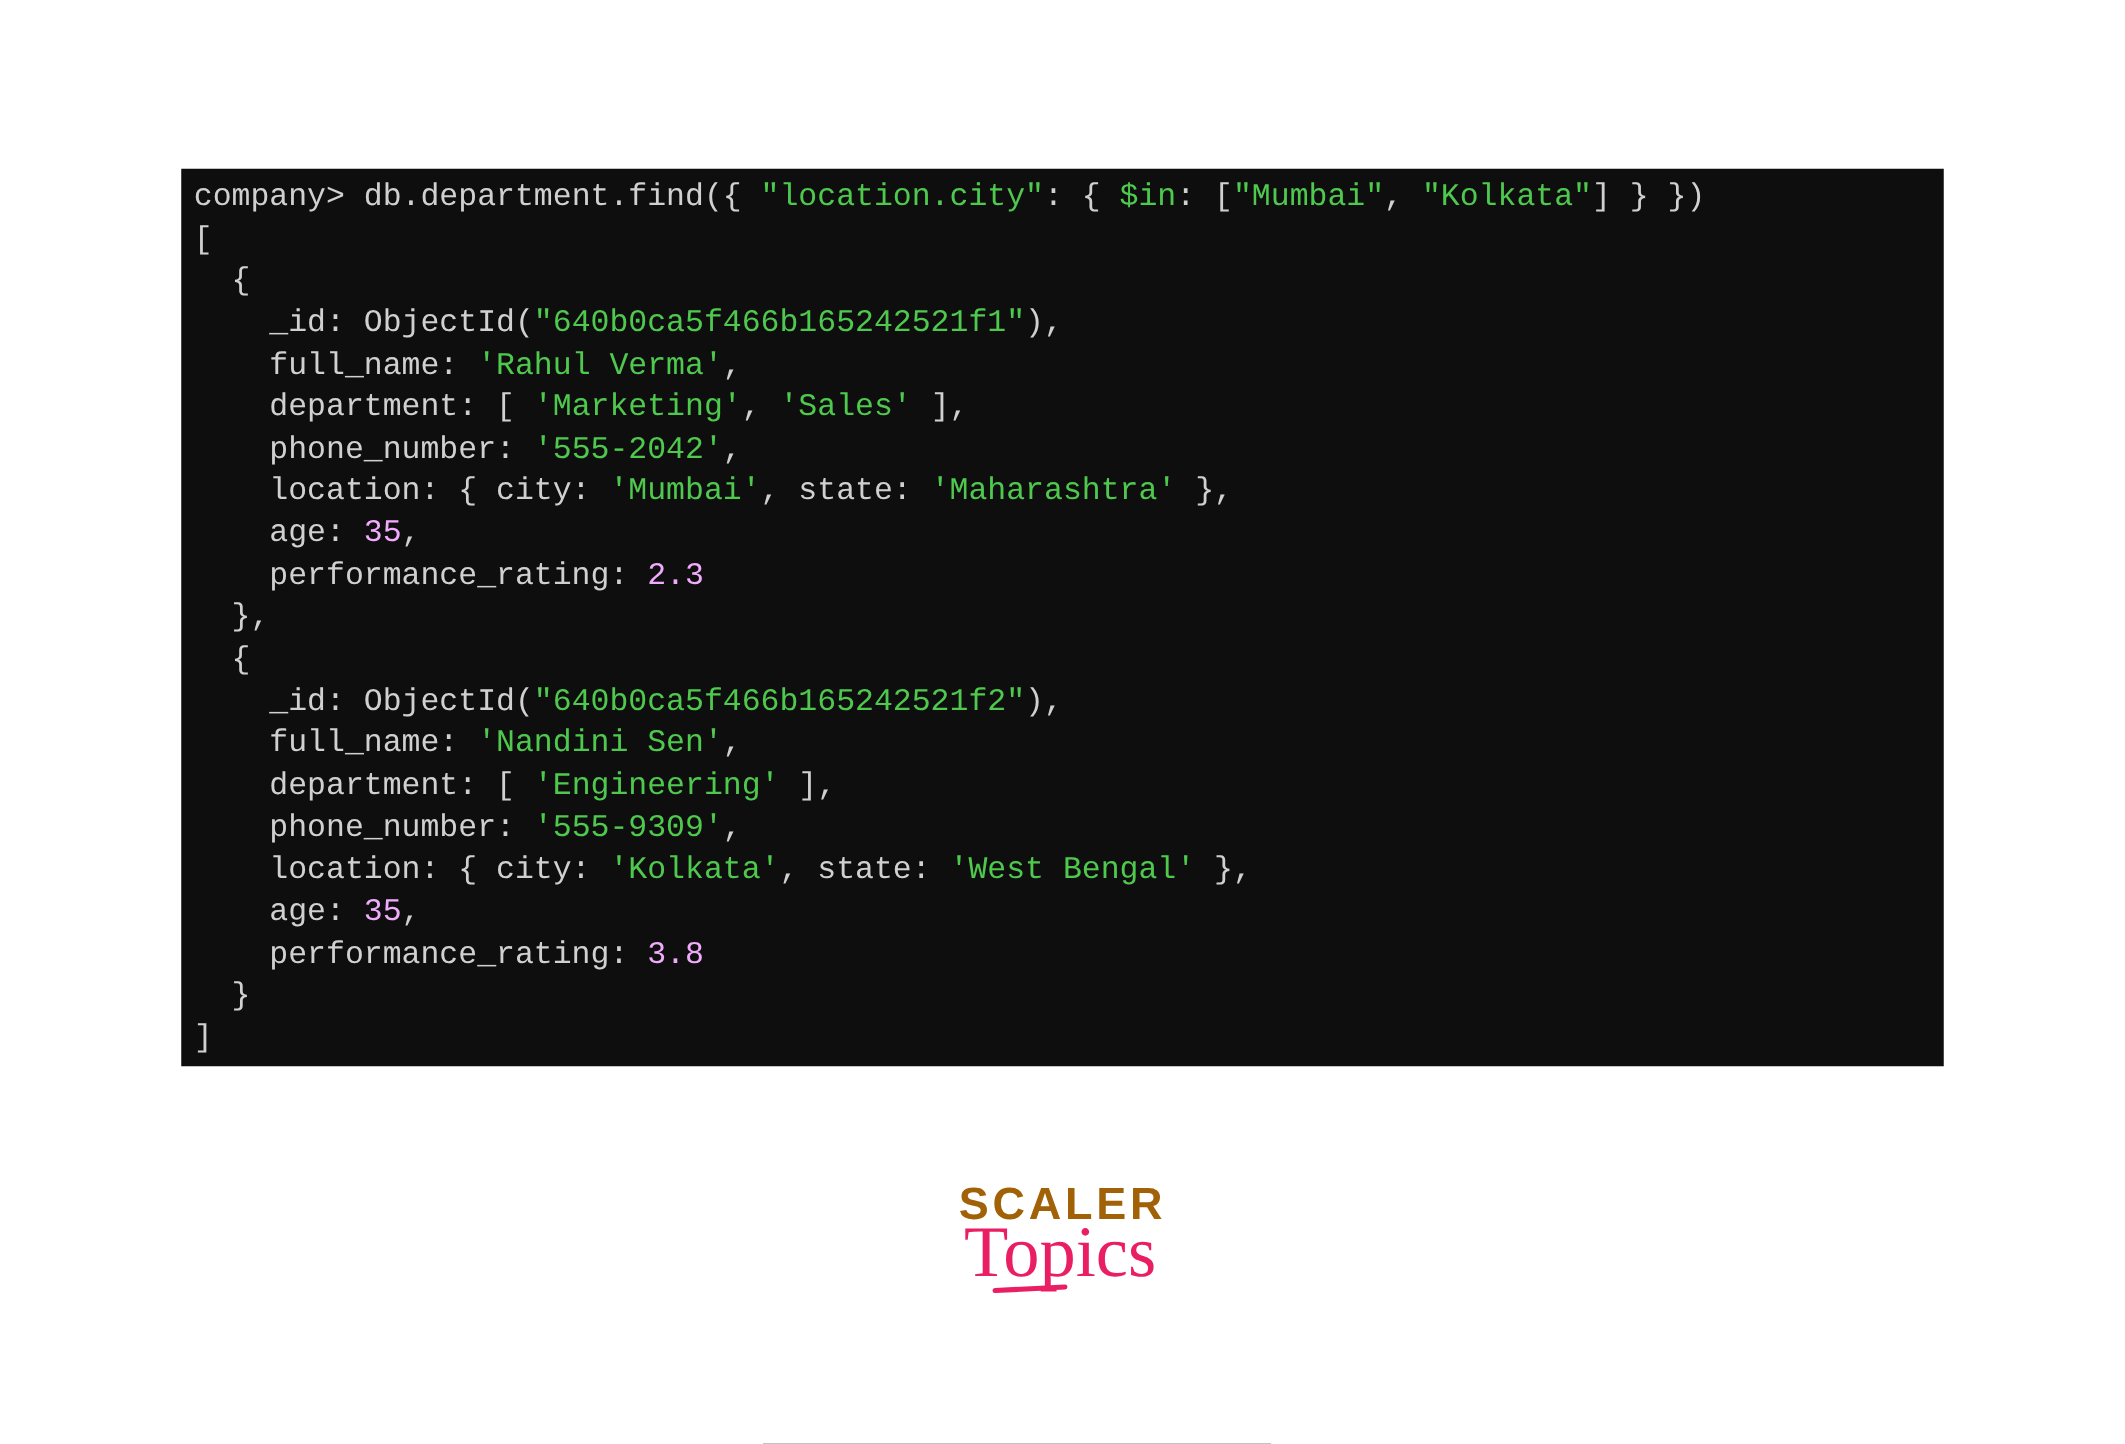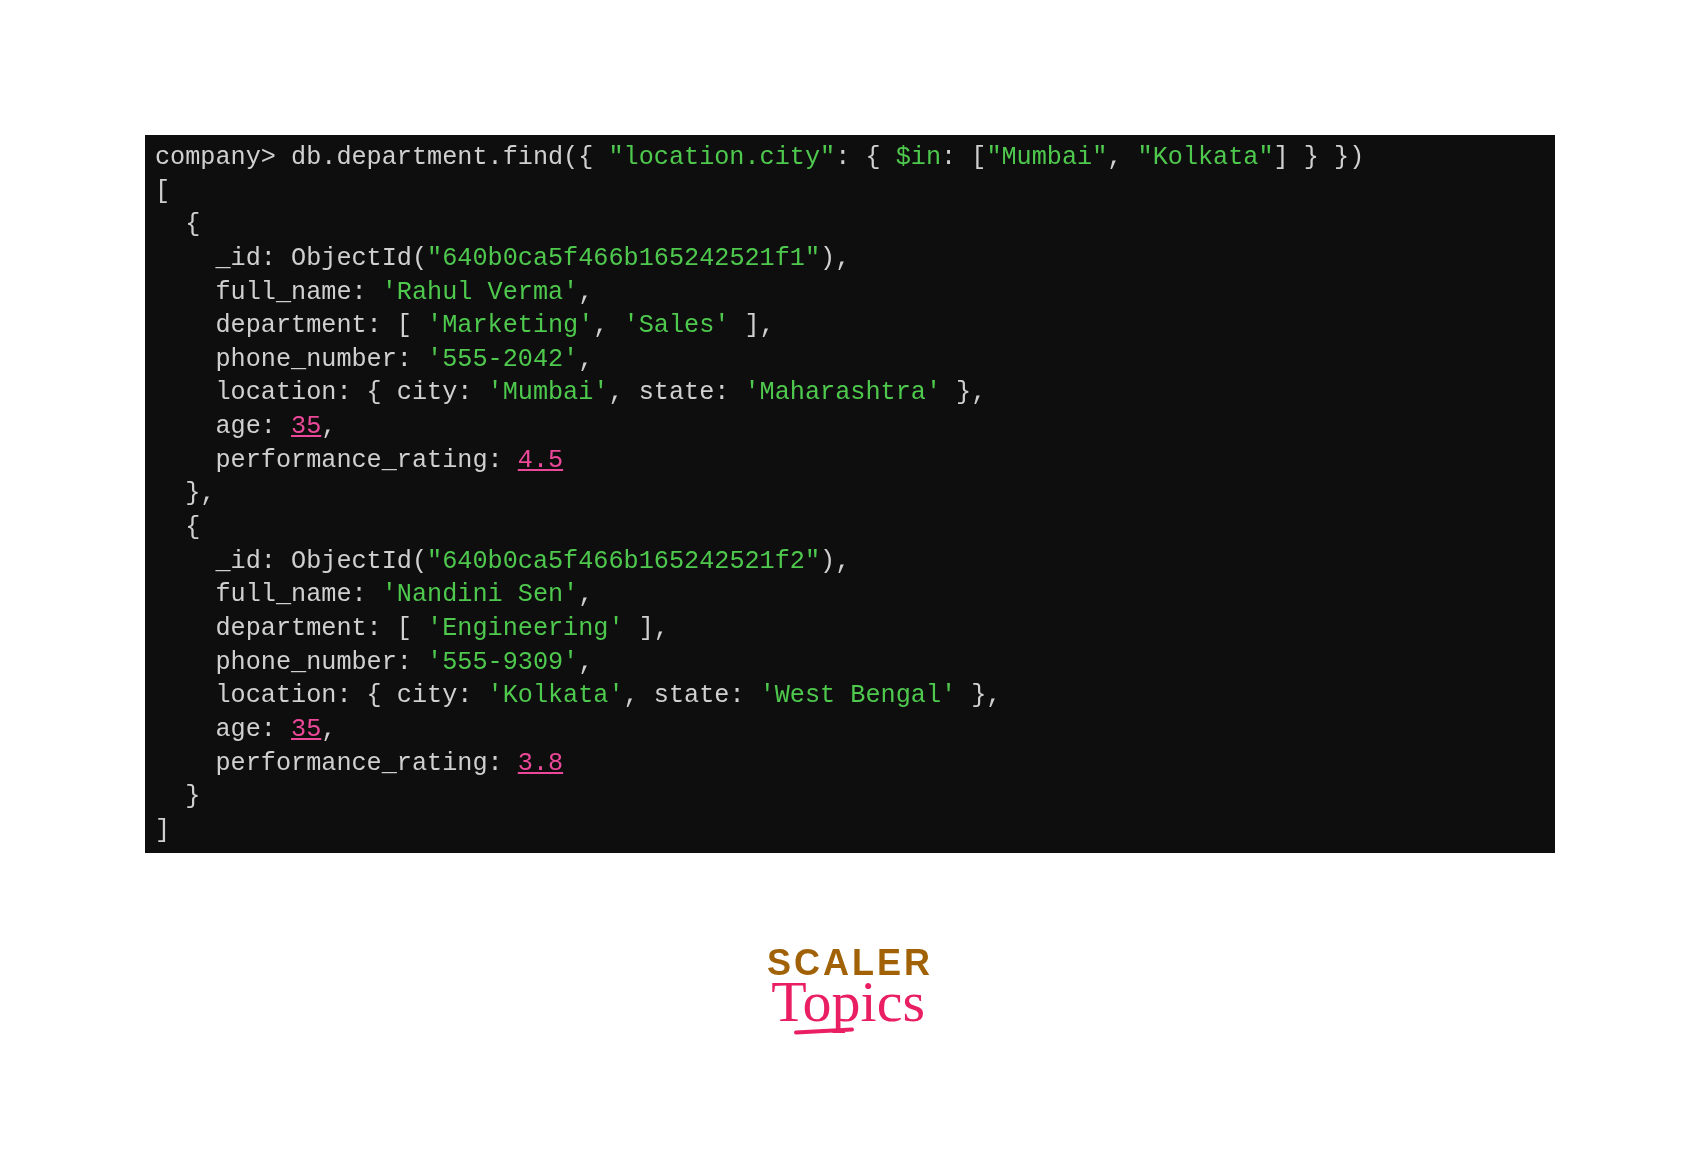--- a/index.html
+++ b/index.html
@@ -21,21 +21,21 @@
       width: 1410px;
       background: #0f0e0e;
       padding: 6px 10px;
       font-size: 25.2px;
       line-height: 1.335;
       color: #d0d0d0;
       white-space: pre;
       overflow: hidden;
     }
     .c-green { color: #4ec94e; }
-    .c-num { color: #ec4899; text-decoration: underline; }
+    .c-num { color: #f0abfc; }
     
     .logo-container {
       position: absolute;
       top: 945px;
       left: 50%;
       transform: translateX(-50%);
       text-align: center;
     }
     .logo-scaler {
       font-family: 'Arial Black', Arial, sans-serif;
@@ -72,21 +72,21 @@
 
 <div class="terminal"><span>company&gt;</span><span> db.department.find({ </span><span class="c-green">"location.city"</span><span>: { </span><span class="c-green">$in</span><span>: [</span><span class="c-green">"Mumbai"</span><span>, </span><span class="c-green">"Kolkata"</span><span>] } })</span>
 <span>[</span>
 <span>  {</span>
 <span>    _id: ObjectId(</span><span class="c-green">"640b0ca5f466b165242521f1"</span><span>),</span>
 <span>    full_name: </span><span class="c-green">'Rahul Verma'</span><span>,</span>
 <span>    department: [ </span><span class="c-green">'Marketing'</span><span>, </span><span class="c-green">'Sales'</span><span> ],</span>
 <span>    phone_number: </span><span class="c-green">'555-2042'</span><span>,</span>
 <span>    location: { city: </span><span class="c-green">'Mumbai'</span><span>, state: </span><span class="c-green">'Maharashtra'</span><span> },</span>
 <span>    age: </span><span class="c-num">35</span><span>,</span>
-<span>    performance_rating: </span><span class="c-num">4.5</span>
+<span>    performance_rating: </span><span class="c-num">2.3</span>
 <span>  },</span>
 <span>  {</span>
 <span>    _id: ObjectId(</span><span class="c-green">"640b0ca5f466b165242521f2"</span><span>),</span>
 <span>    full_name: </span><span class="c-green">'Nandini Sen'</span><span>,</span>
 <span>    department: [ </span><span class="c-green">'Engineering'</span><span> ],</span>
 <span>    phone_number: </span><span class="c-green">'555-9309'</span><span>,</span>
 <span>    location: { city: </span><span class="c-green">'Kolkata'</span><span>, state: </span><span class="c-green">'West Bengal'</span><span> },</span>
 <span>    age: </span><span class="c-num">35</span><span>,</span>
 <span>    performance_rating: </span><span class="c-num">3.8</span>
 <span>  }</span>

